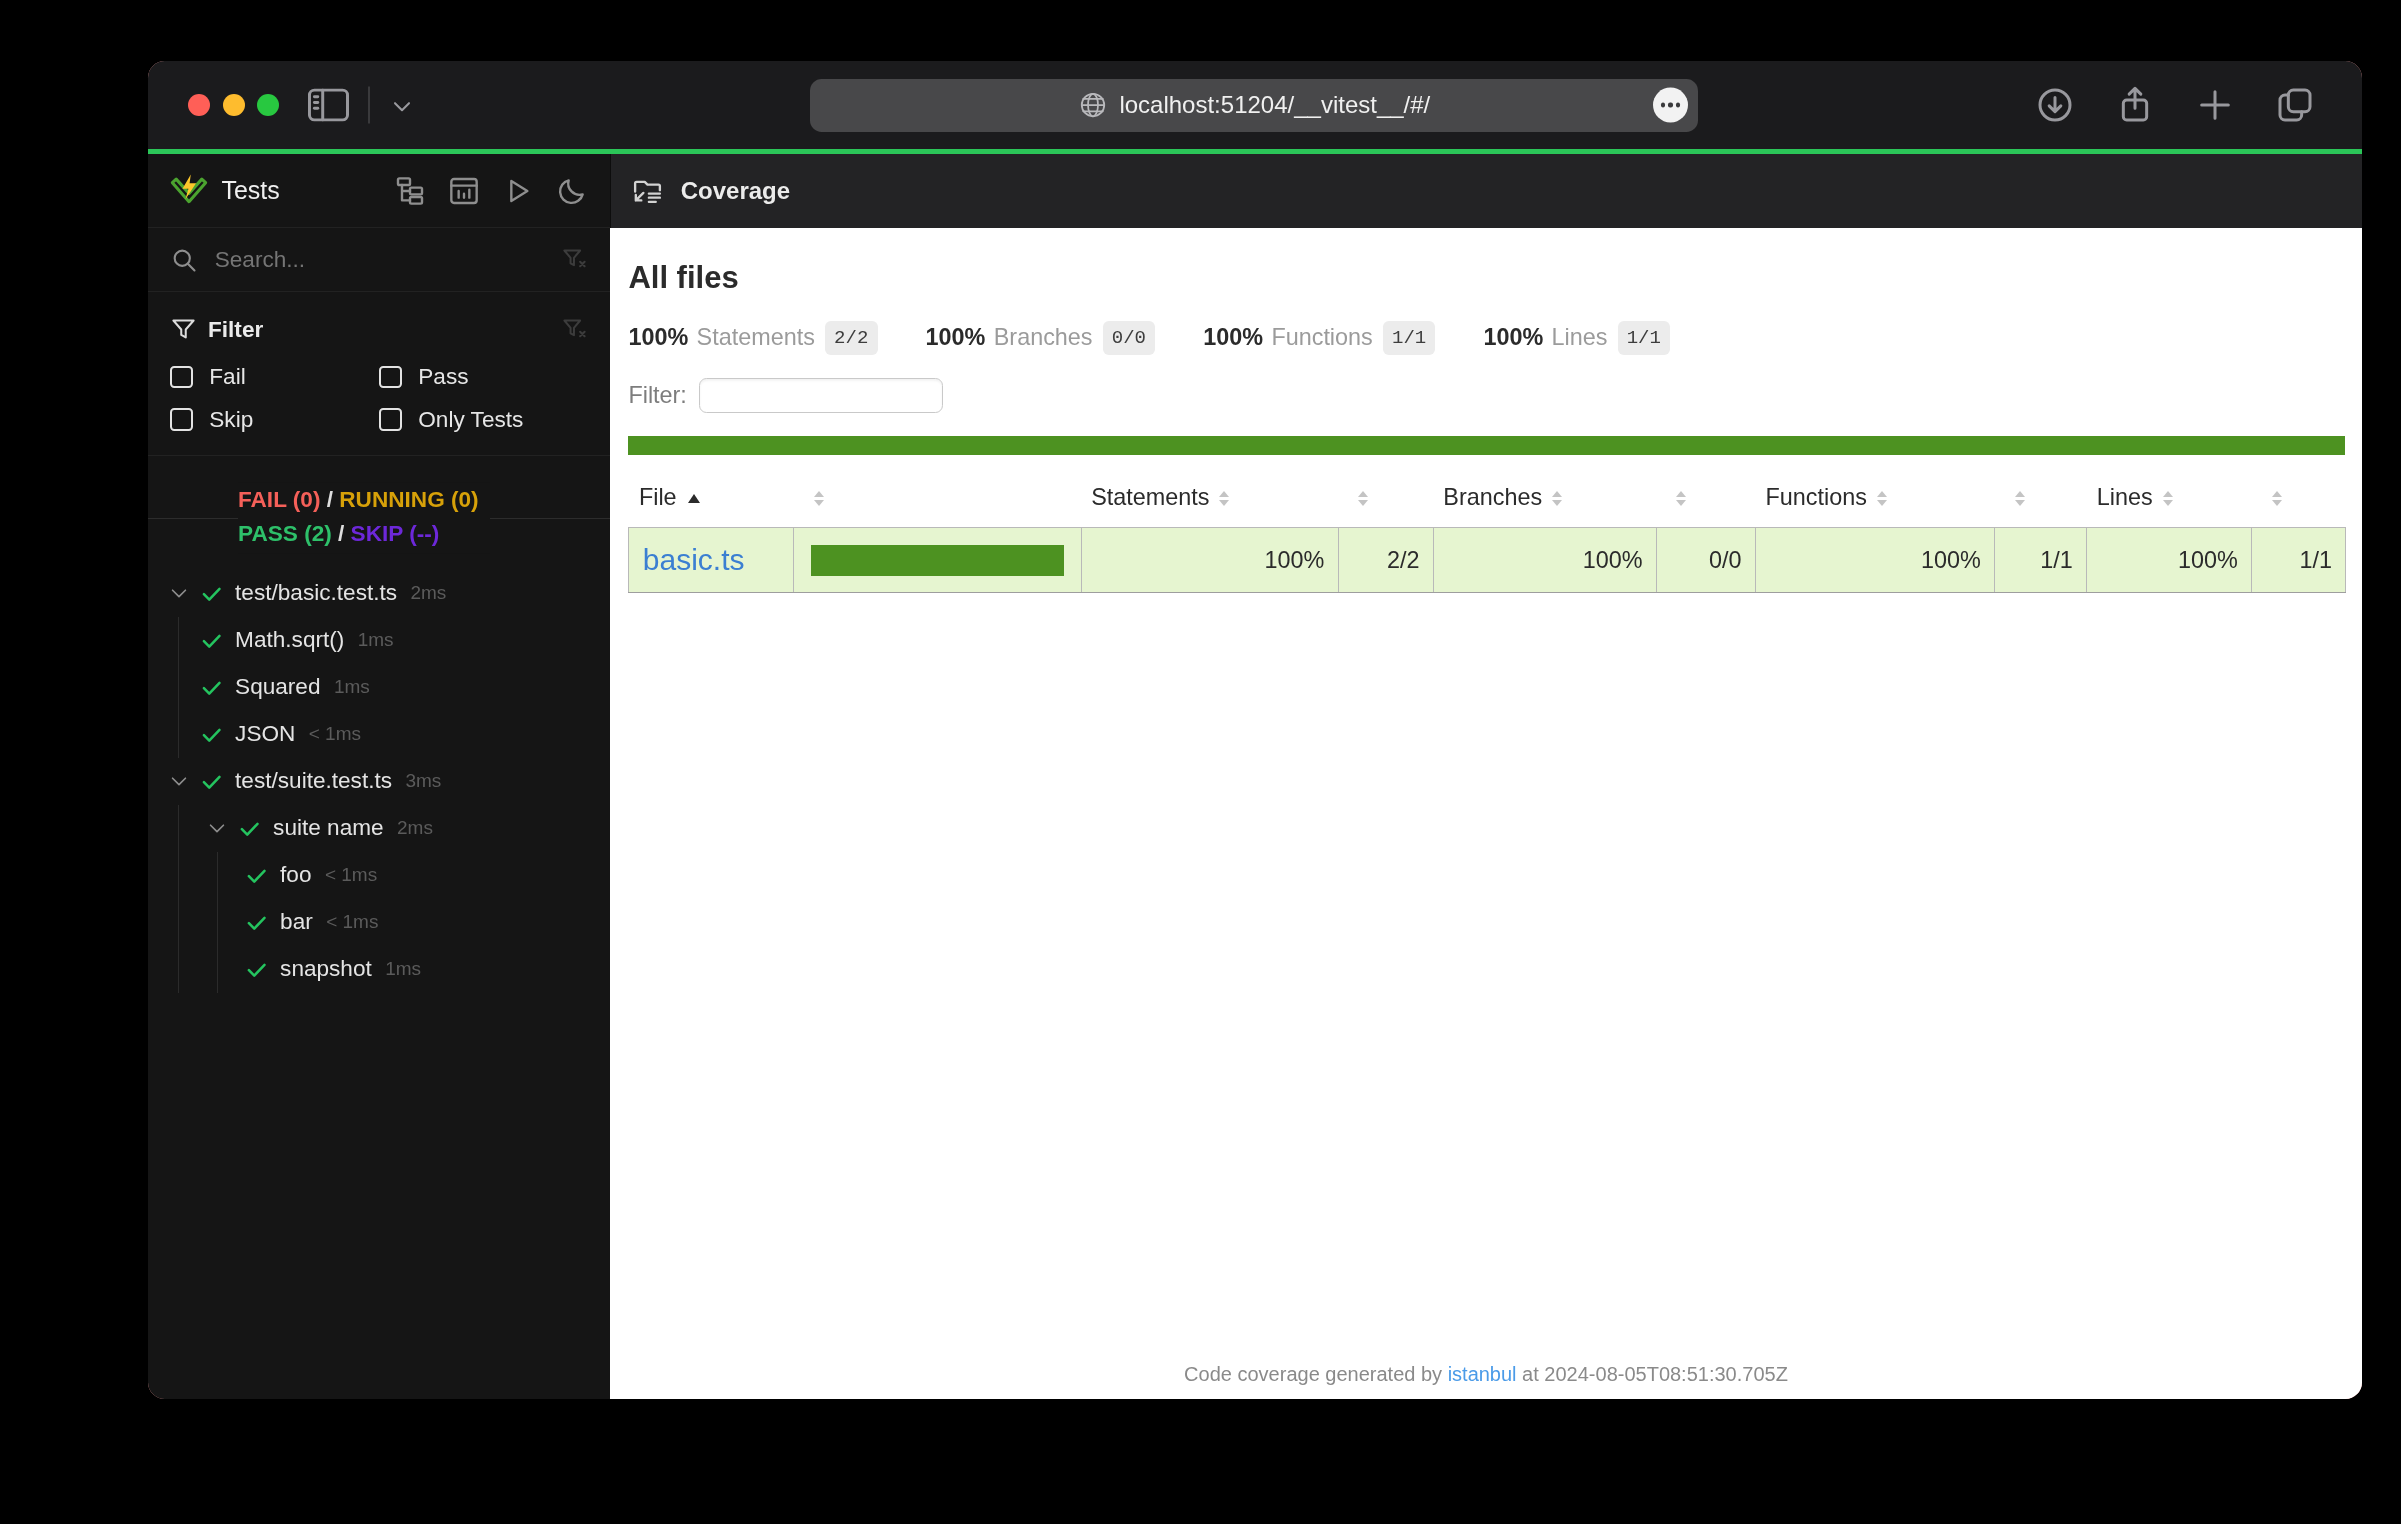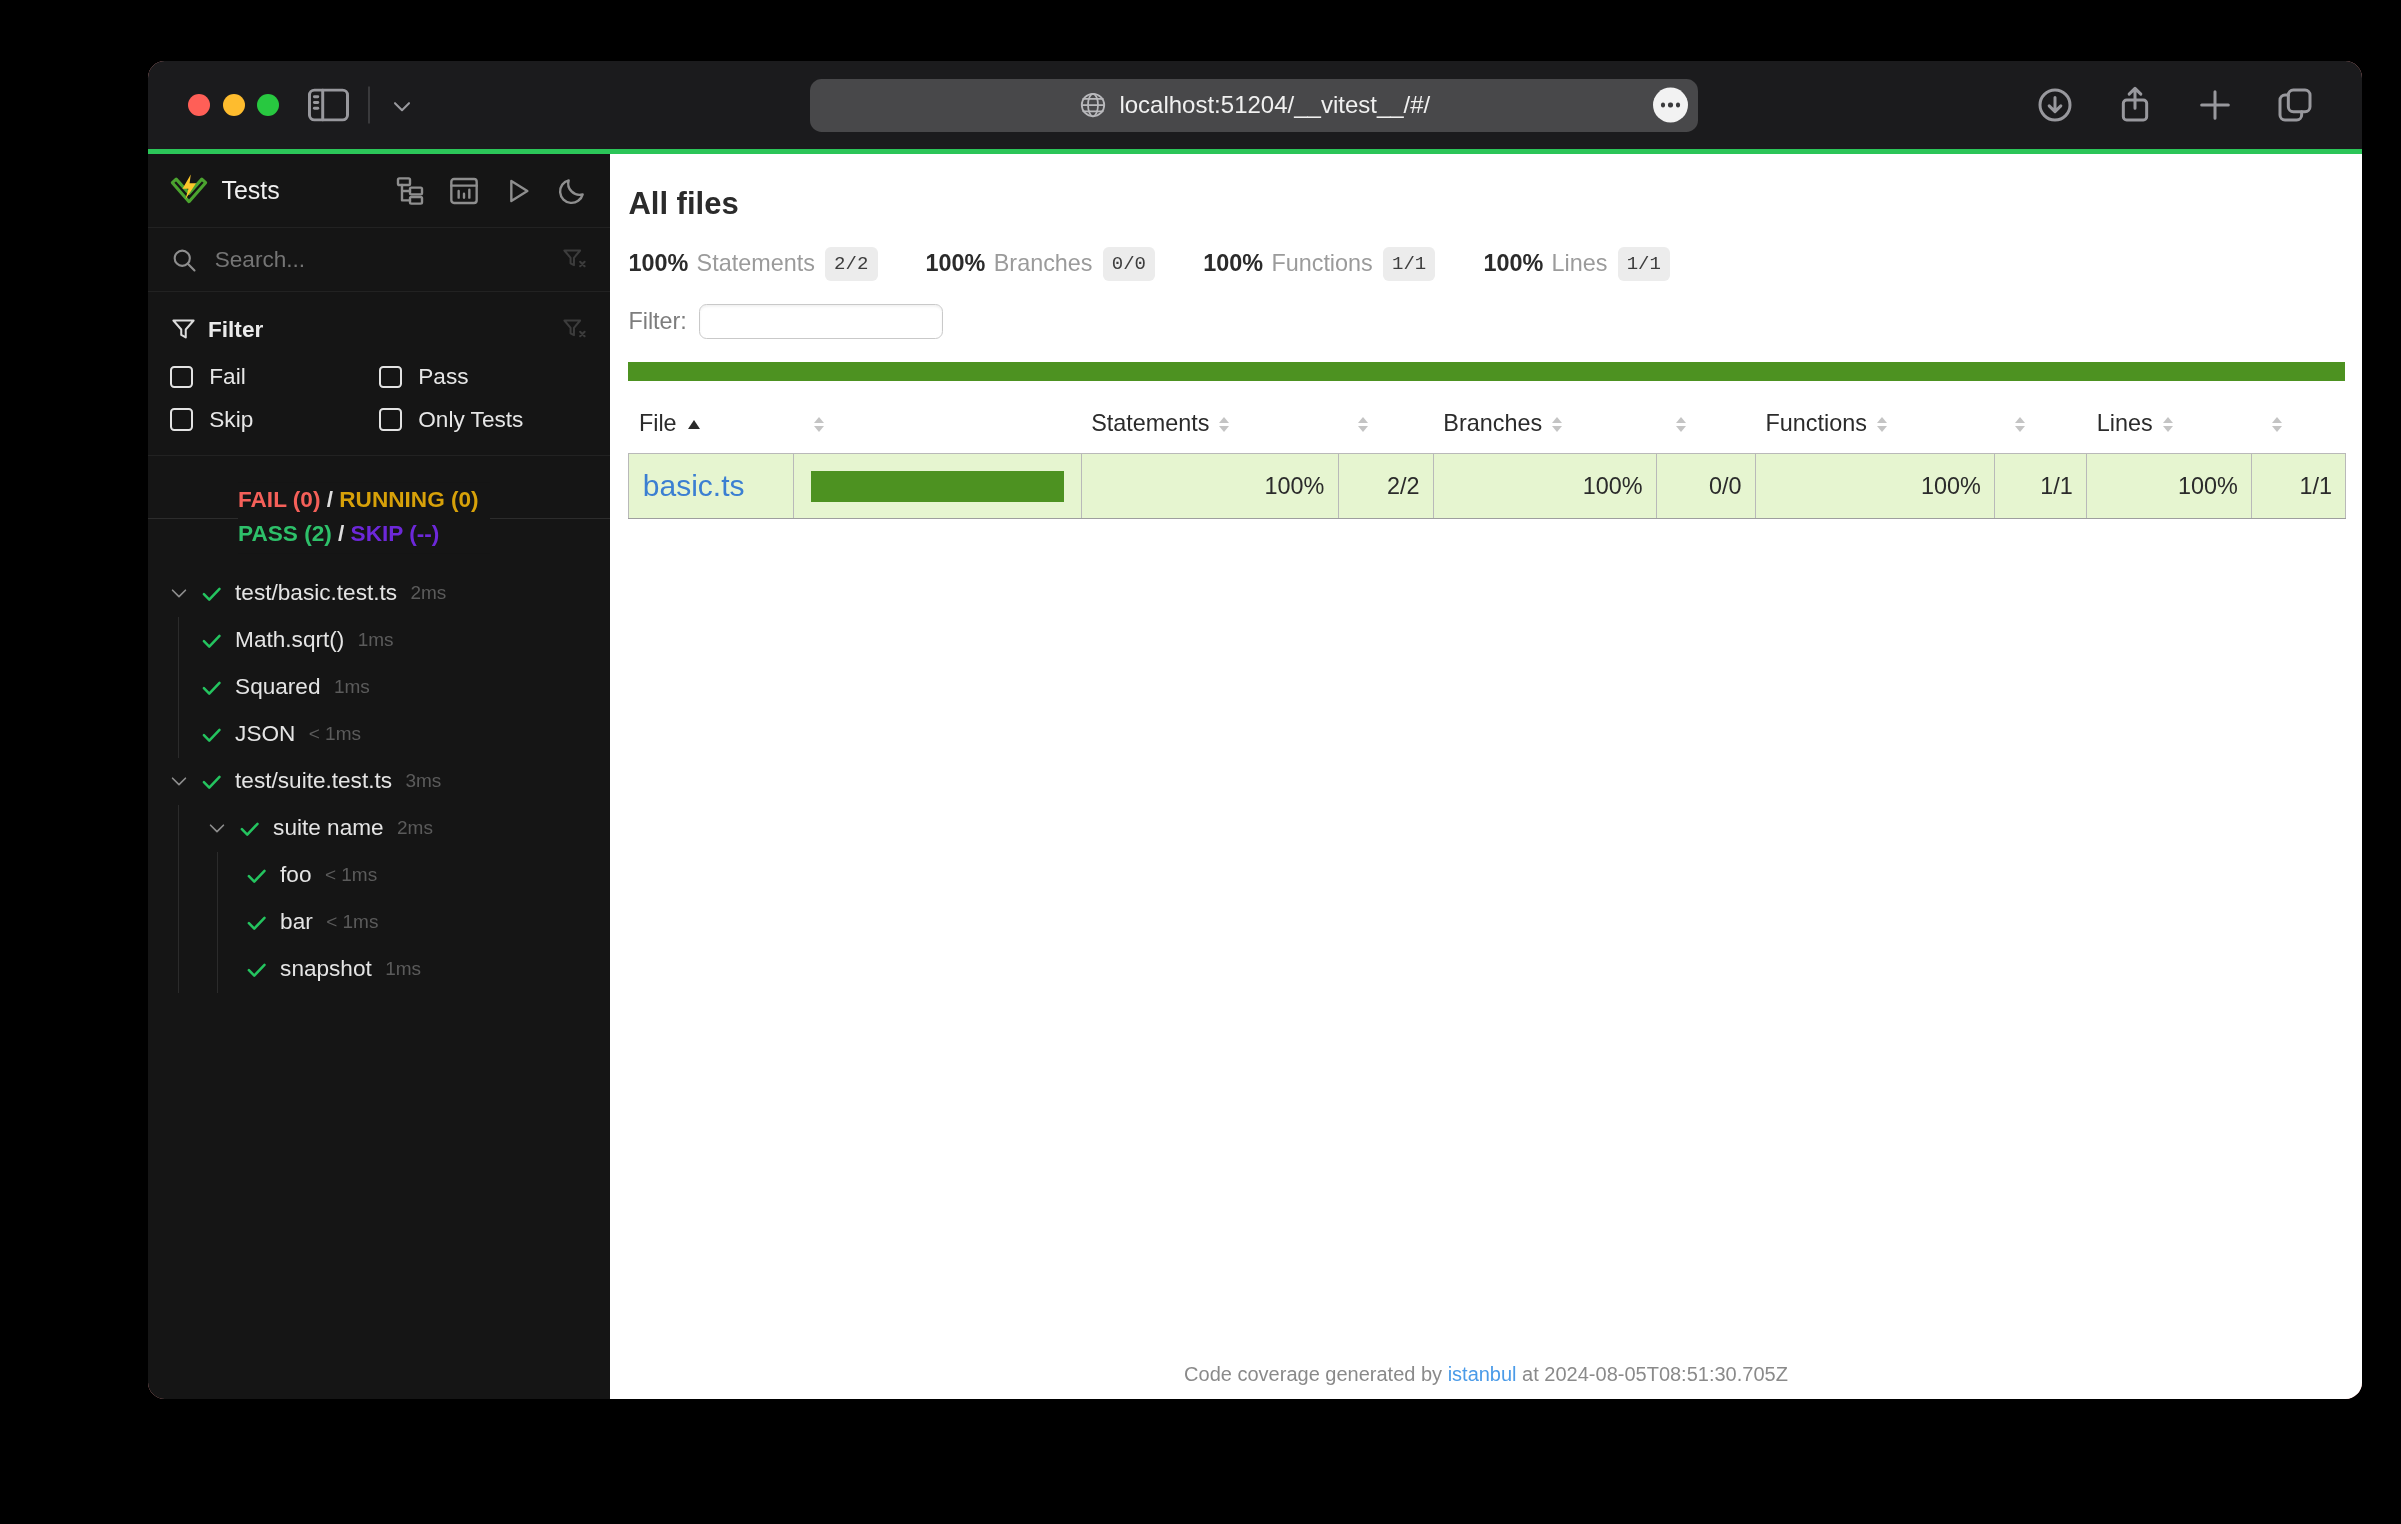--- a/index.html
+++ b/index.html
@@ -357,20 +357,28 @@
                 <path d="M4 12.5l5.5 5.5L20 7"></path>
               </svg>
             </span>
           <span>snapshot</span>
           <span class="dur">1ms</span>
         </div>
       </div>
     </div>
 
     <div class="main">
+      <div class="main-header">
+        <svg width="33" height="33" viewBox="0 0 24 24" fill="none" stroke="#d2d2d2" stroke-width="1.7" stroke-linecap="round" stroke-linejoin="round">
+          <path d="M21 11V8a1 1 0 0 0-1-1h-8l-2-2H4a1 1 0 0 0-1 1v6"></path>
+          <path d="M9 13l-5.5 5.5M3.5 14.5v4h4"></path>
+          <path d="M13 13.5h8M13 16.5h8M13 19.5h5"></path>
+        </svg>
+        <span class="title">Coverage</span>
+      </div>
 
       <div class="main-body">
         <div class="allfiles">All files</div>
 
         <div class="stats">
           <div class="stat">
             <span class="pct">100%</span>
             <span class="lbl">Statements</span>
             <span class="ratio">2/2</span>
           </div>

